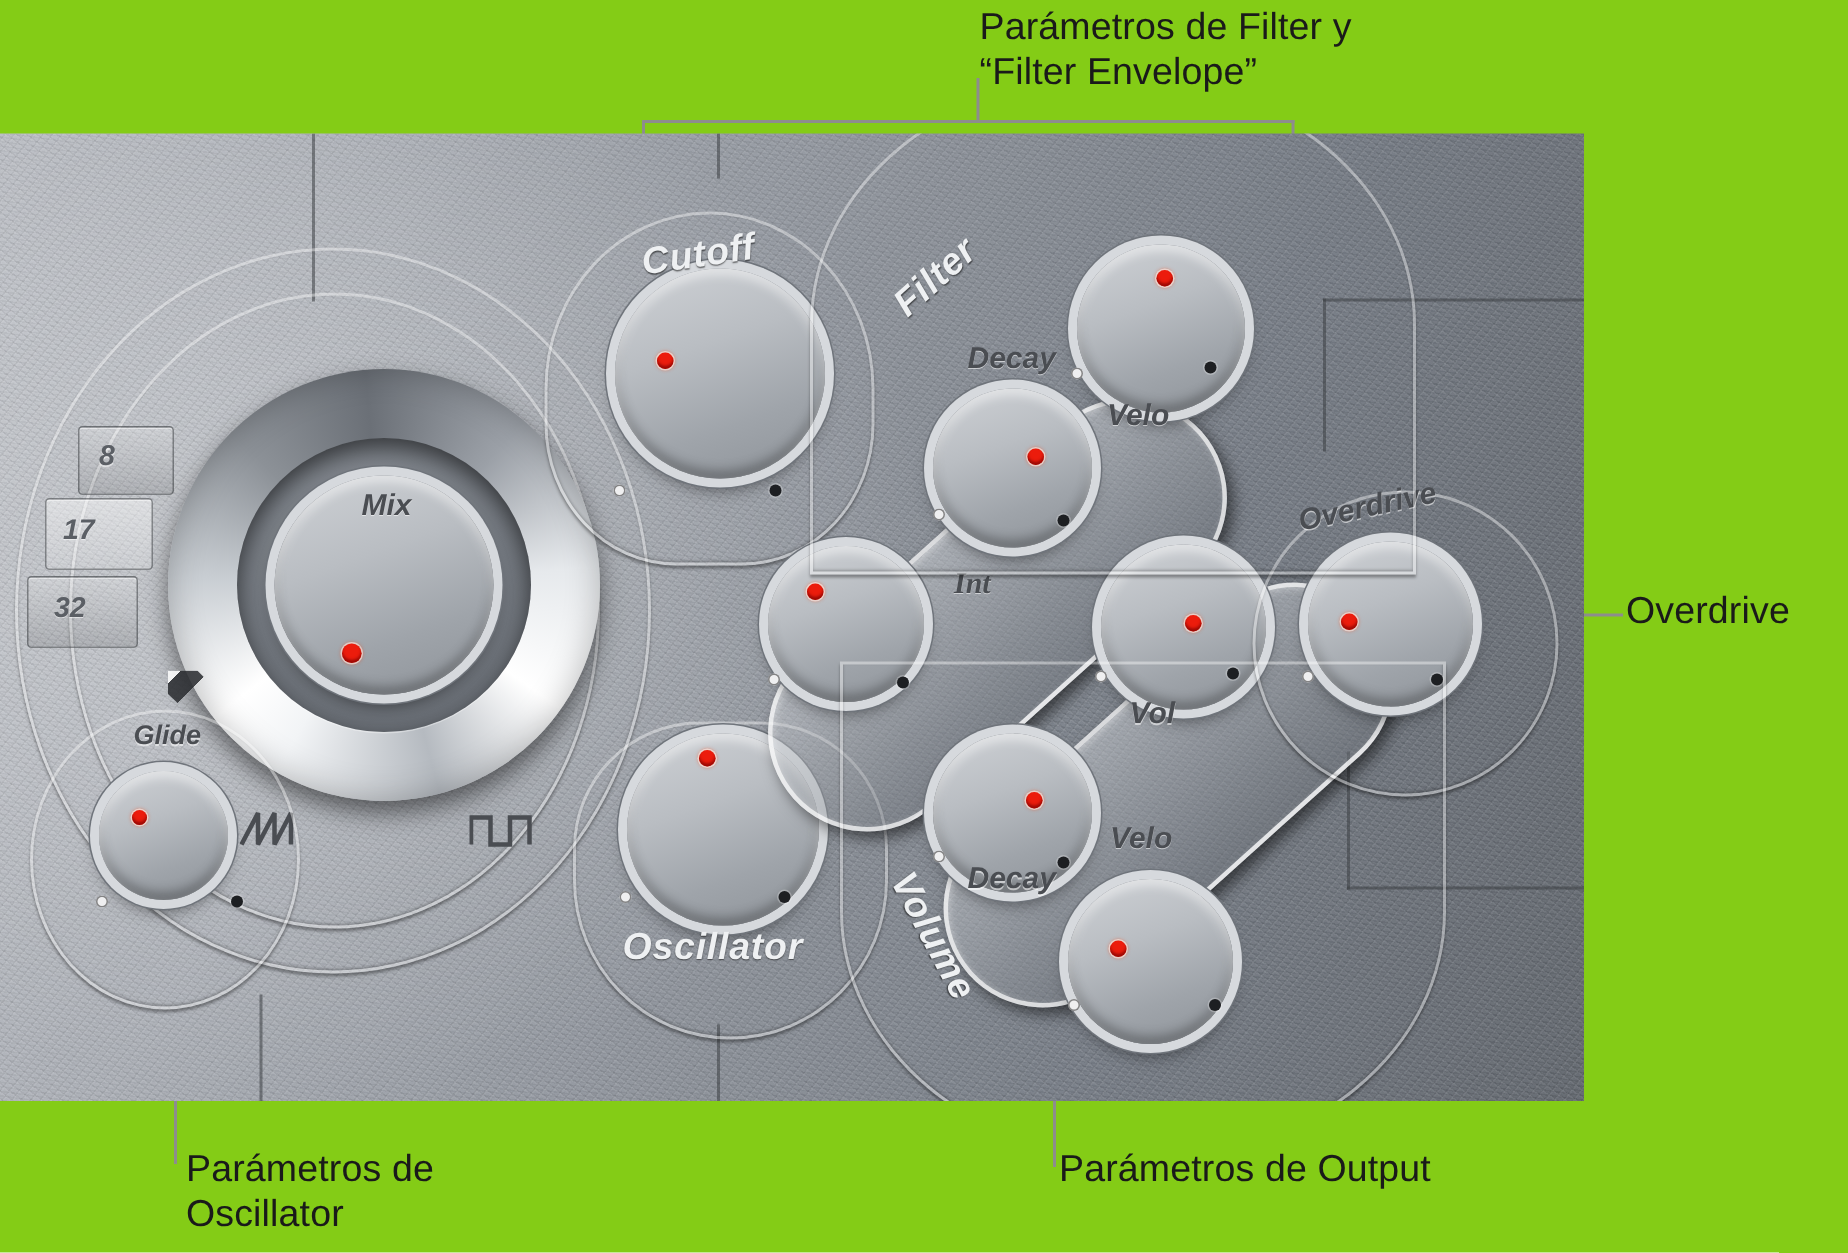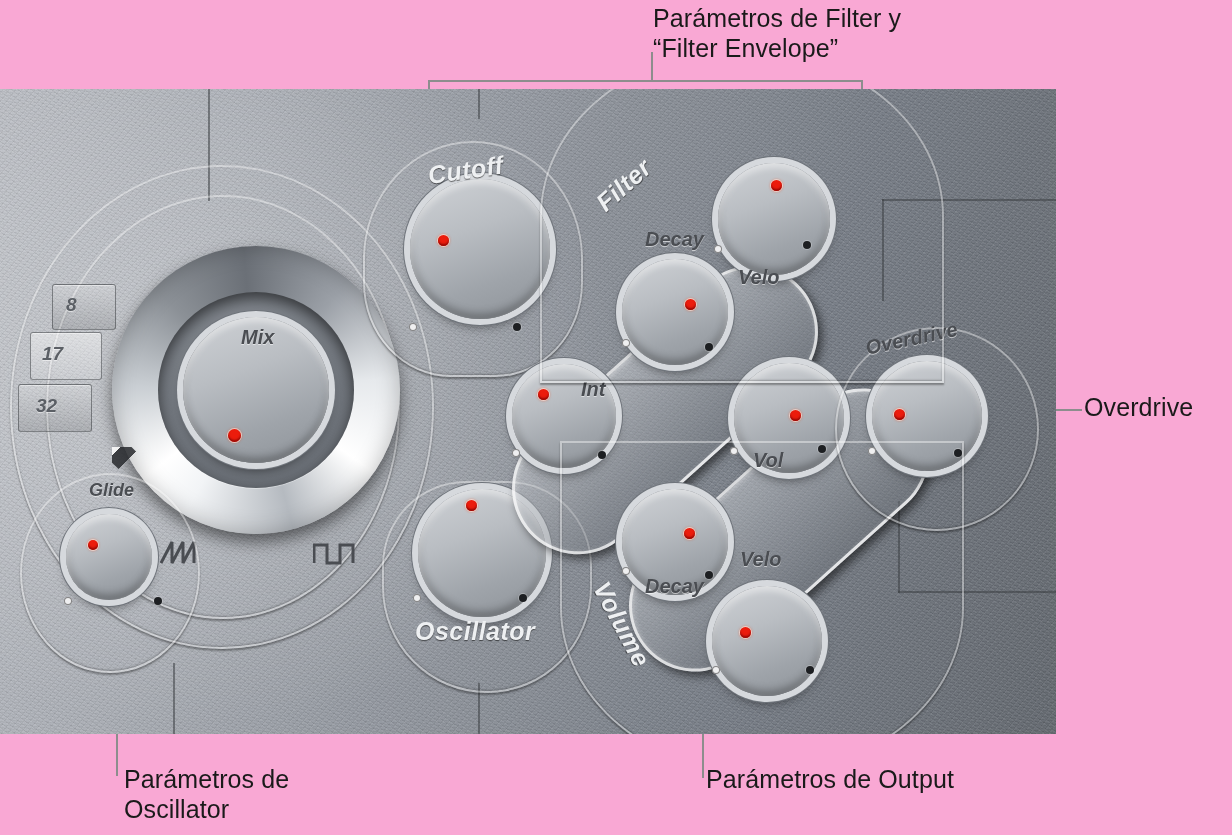--- a/index.html
+++ b/index.html
@@ -6,21 +6,21 @@
   html, body {
     margin: 0;
     padding: 0;
     background: #ffffff;
     font-family: "Liberation Sans", sans-serif;
   }
   #root {
     position: relative;
     width: 1232px;
     height: 835px;
-    background: #f9a8d4;
+    background: #84cc16;
     overflow: hidden;
   }
 
   
   .callout {
     position: absolute;
     color: #1a1a1a;
     font-size: 25px;
     line-height: 30px;
     white-space: pre-line;
@@ -278,32 +278,32 @@
     </div>
     <div class="tick min" style="left:622px; top:250px;"></div>
     <div class="tick max" style="left:705px; top:254px;"></div>
     <span class="cap sz-md" style="left:645px; top:139px;">Decay</span>
 
     <div class="knob" style="left:512px; top:275px; width:104px; height:104px;">
       <div class="dot" style="left:26px; top:25px;"></div>
     </div>
     <div class="tick min" style="left:512px; top:360px;"></div>
     <div class="tick max" style="left:598px; top:362px;"></div>
-    <span class="cap sz-md" style="left:581px; top:289px;">Int</span>
+    <span class="cap sz-md" style="left:636px; top:289px;font-family:Liberation Serif, serif;">Int</span>
 
     <div class="strip" style="left:600px; top:375px; width:352px; height:126px;
                 transform: rotate(-42deg); transform-origin: 50% 50%;"></div>
     <span class="cap sz-lg light" style="left:600px; top:480px; transform:rotate(62deg); transform-origin:left center;">Volume</span>
 
     <div class="knob" style="left:734px; top:274px; width:110px; height:110px;">
       <div class="dot" style="left:56px; top:47px;"></div>
     </div>
     <div class="tick min" style="left:730px; top:358px;"></div>
     <div class="tick max" style="left:818px; top:356px;"></div>
-    <span class="cap sz-md" style="left:753px; top:360px;">Vol</span>
+    <span class="cap sz-md" style="left:753px; top:376px;">Vol</span>
 
     <div class="knob" style="left:622px; top:400px; width:106px; height:106px;">
       <div class="dot" style="left:62px; top:39px;"></div>
     </div>
     <div class="tick min" style="left:622px; top:478px;"></div>
     <div class="tick max" style="left:705px; top:482px;"></div>
     <span class="cap sz-md" style="left:645px; top:486px;">Decay</span>
 
     <div class="knob" style="left:712px; top:497px; width:110px; height:110px;">
       <div class="dot" style="left:28px; top:41px;"></div>

